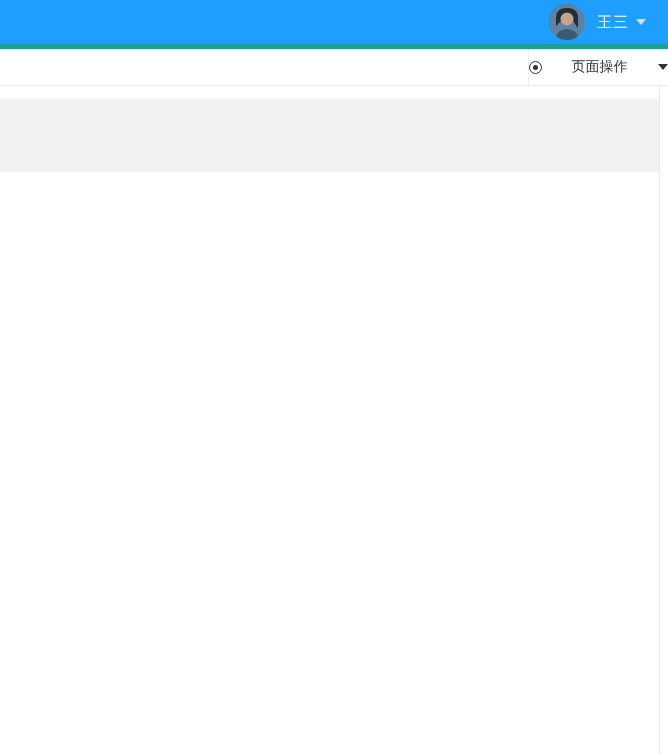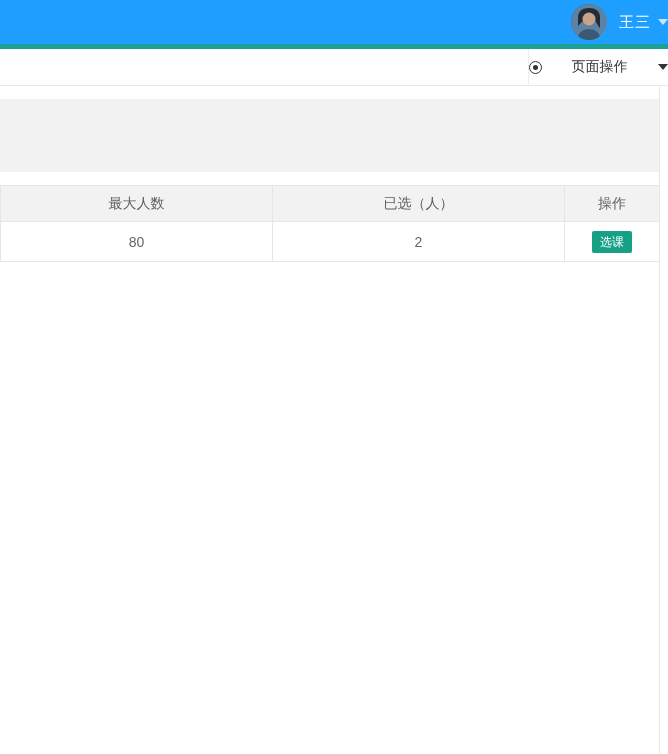--- a/index.html
+++ b/index.html
@@ -1,21 +1,21 @@
 <!DOCTYPE html>
 <html><head>
 <meta charset="utf-8">
 <style>
   * { margin:0; padding:0; box-sizing:border-box; }
   html,body { width:668px; height:754px; background:#ffffff; overflow:hidden;
               font-family:"Liberation Sans","DejaVu Sans",sans-serif; }
 
   
   .topbar { height:44px; background:#1E9FFF; display:flex; align-items:center;
-            justify-content:flex-end; }
+            justify-content:flex-end; padding-right:22px; }
   .user-area { display:flex; align-items:center; cursor:pointer; }
   .avatar { width:36px; height:36px; border-radius:50%; overflow:hidden;
             background:linear-gradient(135deg,#33465c 0%,#5d82a4 55%,#7ba3c4 100%);
             flex:0 0 auto; }
   .avatar svg { display:block; width:36px; height:36px; }
   .username { color:#ffffff; font-size:15px; margin-left:12px; letter-spacing:1px; }
   .caret-light { width:0; height:0; margin-left:7px;
                  border-left:5px solid transparent; border-right:5px solid transparent;
                  border-top:6px solid rgba(255,255,255,0.75); }
 
@@ -77,36 +77,13 @@
   <div class="page-actions">
     <span class="radio-icon"></span>
     <span>页面操作</span>
     <span class="caret-dark"></span>
   </div>
 </div>
 
 <div class="content">
   <div class="filter-panel"></div>
 
-  <table class="data-table">
-    <colgroup>
-      <col class="col-max">
-        <col class="col-sel">
-        <col class="col-op">
-    </colgroup>
-    <thead>
-      <tr>
-        <th>最大人数</th>
-        <th>已选（人）</th>
-        <th>操作</th>
-      </tr>
-    </thead>
-    <tbody>
-      <tr>
-        <td>80</td>
-        <td>2</td>
-        <td>
-          <button class="btn-select">选课</button>
-        </td>
-      </tr>
-    </tbody>
-  </table>
 </div>
 
 </body></html>

